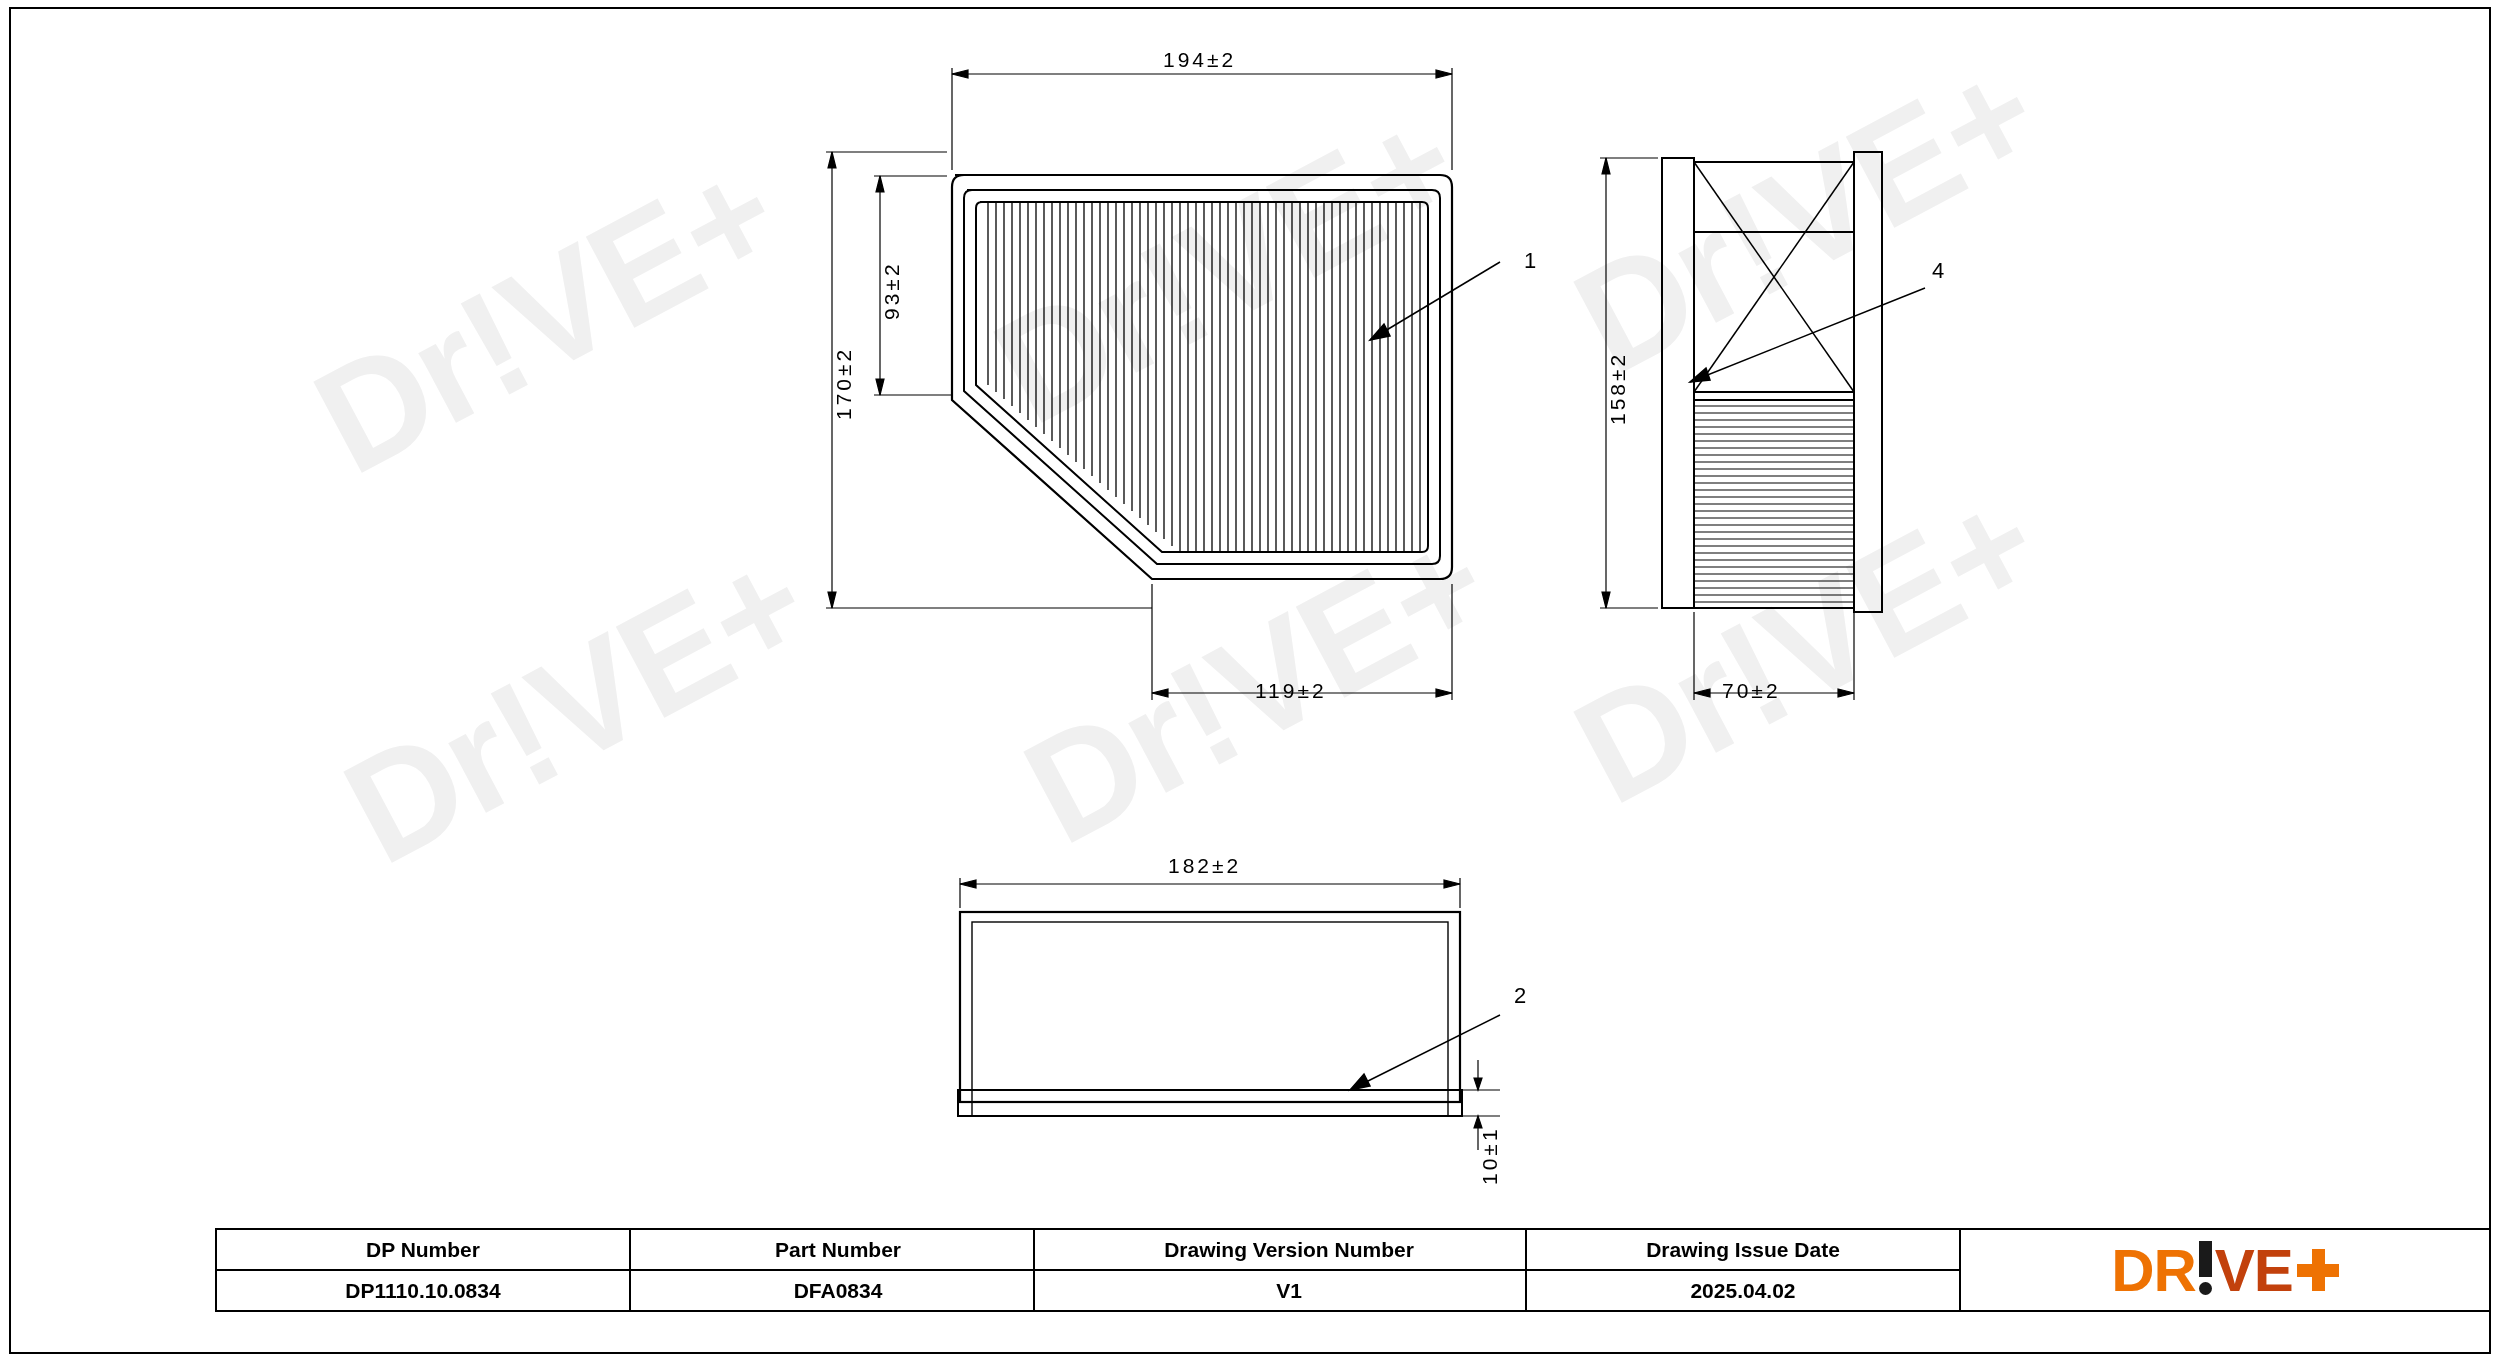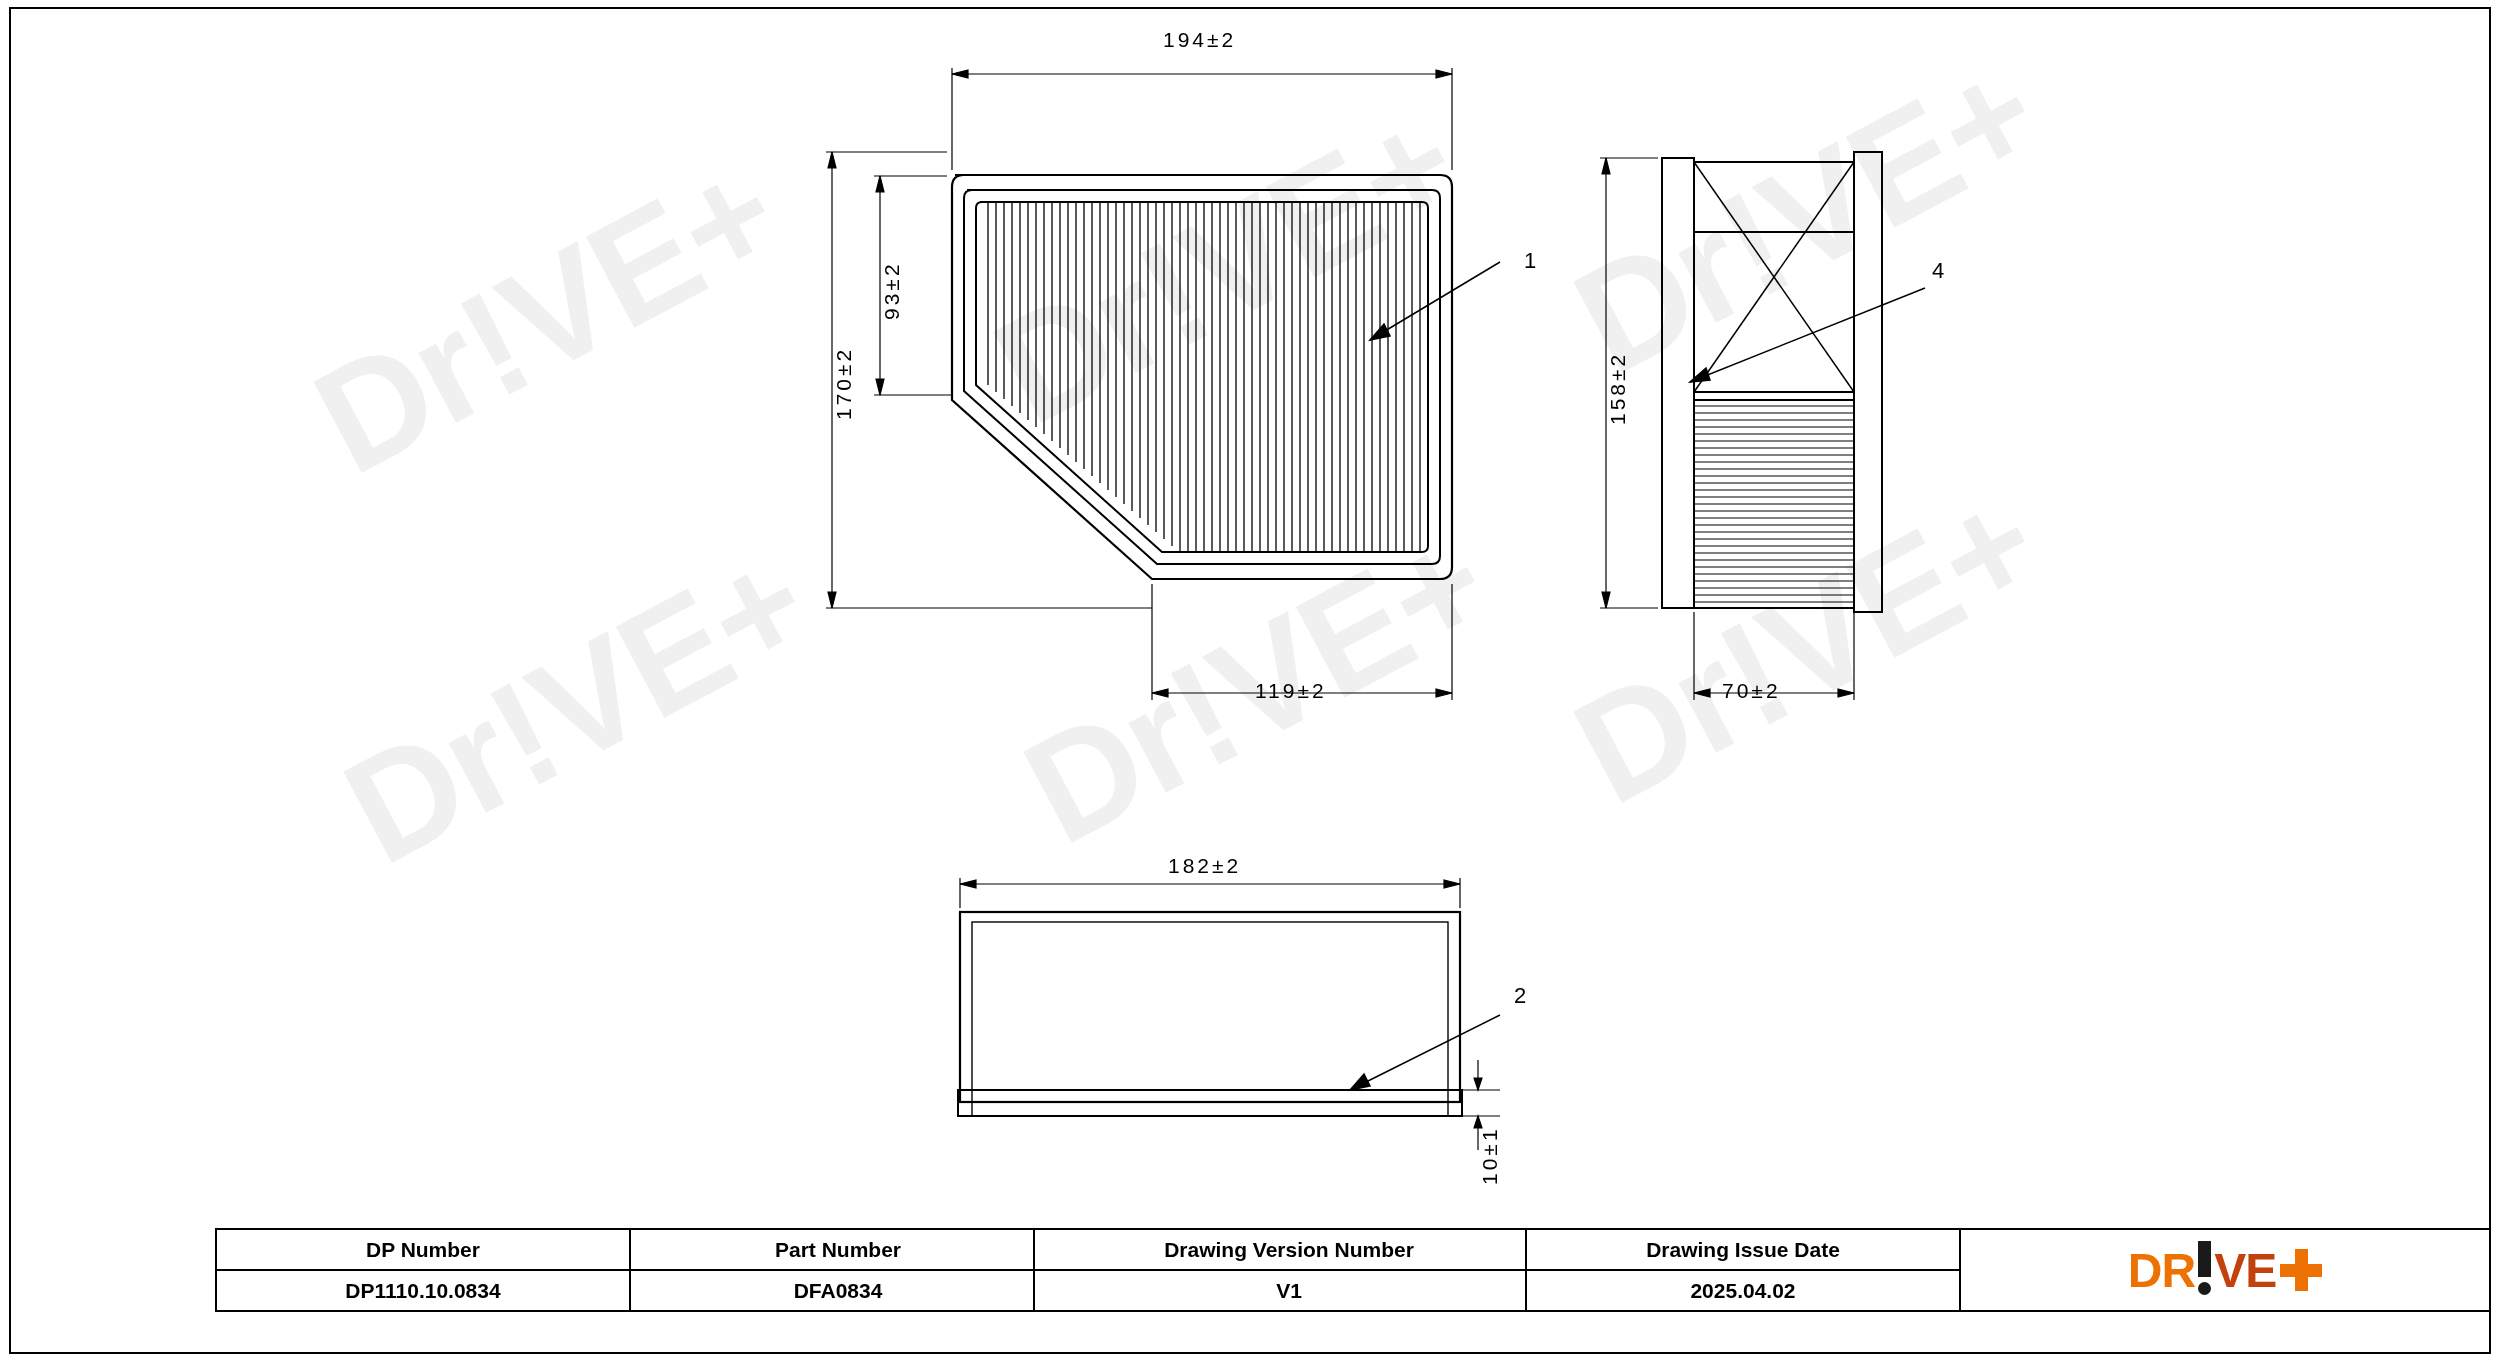--- a/index.html
+++ b/index.html
@@ -71,21 +71,21 @@
   .tb-cell.c2{flex:0 0 492px;padding-left:18px;}
   .tb-cell.c3{flex:0 0 434px;}
   .tb-row.top .tb-cell{font-weight:bold;}
   .tb-row.bot .tb-cell{font-weight:bold;}
   .logo-cell{
     flex:1 1 auto;
     display:flex;align-items:center;justify-content:center;
     position:relative;
   }
   .logo{
-    font-size:48px;font-weight:bold;letter-spacing:-1px;
+    font-size:60px;font-weight:bold;letter-spacing:-1px;
     display:flex;align-items:center;
   }
   .logo .dr{color:#ee7203;}
   .logo .ve{color:#c2410c;}
   .logo .i-dot{
     display:inline-block;width:13px;height:13px;border-radius:50%;
     background:#1a1a1a;margin:0 4px 26px 3px;
   }
   .logo .i-bar{
     display:inline-block;width:13px;height:40px;background:#1a1a1a;
@@ -332,21 +332,21 @@
       </g>
 
       <g stroke-width="1.5">
         <line x1="1350" y1="1090" x2="1500" y2="1015"></line>
         <path d="M 1350,1090 L 1370,1086 L 1364,1074 Z" fill="#000"></path>
       </g>
 
     </g>
   </svg>
 
-  <div class="dim" style="left:1163px;top:28px;">194±2</div>
+  <div class="dim" style="left:1163px;top:48px;">194±2</div>
 
   <div class="dim vert" style="left:832px;top:420px;transform:rotate(-90deg);">170±2</div>
 
   <div class="dim vert" style="left:880px;top:320px;transform:rotate(-90deg);">93±2</div>
 
   <div class="dim" style="left:1255px;top:679px;">119±2</div>
 
   <div class="dim vert" style="left:1606px;top:425px;transform:rotate(-90deg);">158±2</div>
 
   <div class="dim" style="left:1722px;top:679px;">70±2</div>

